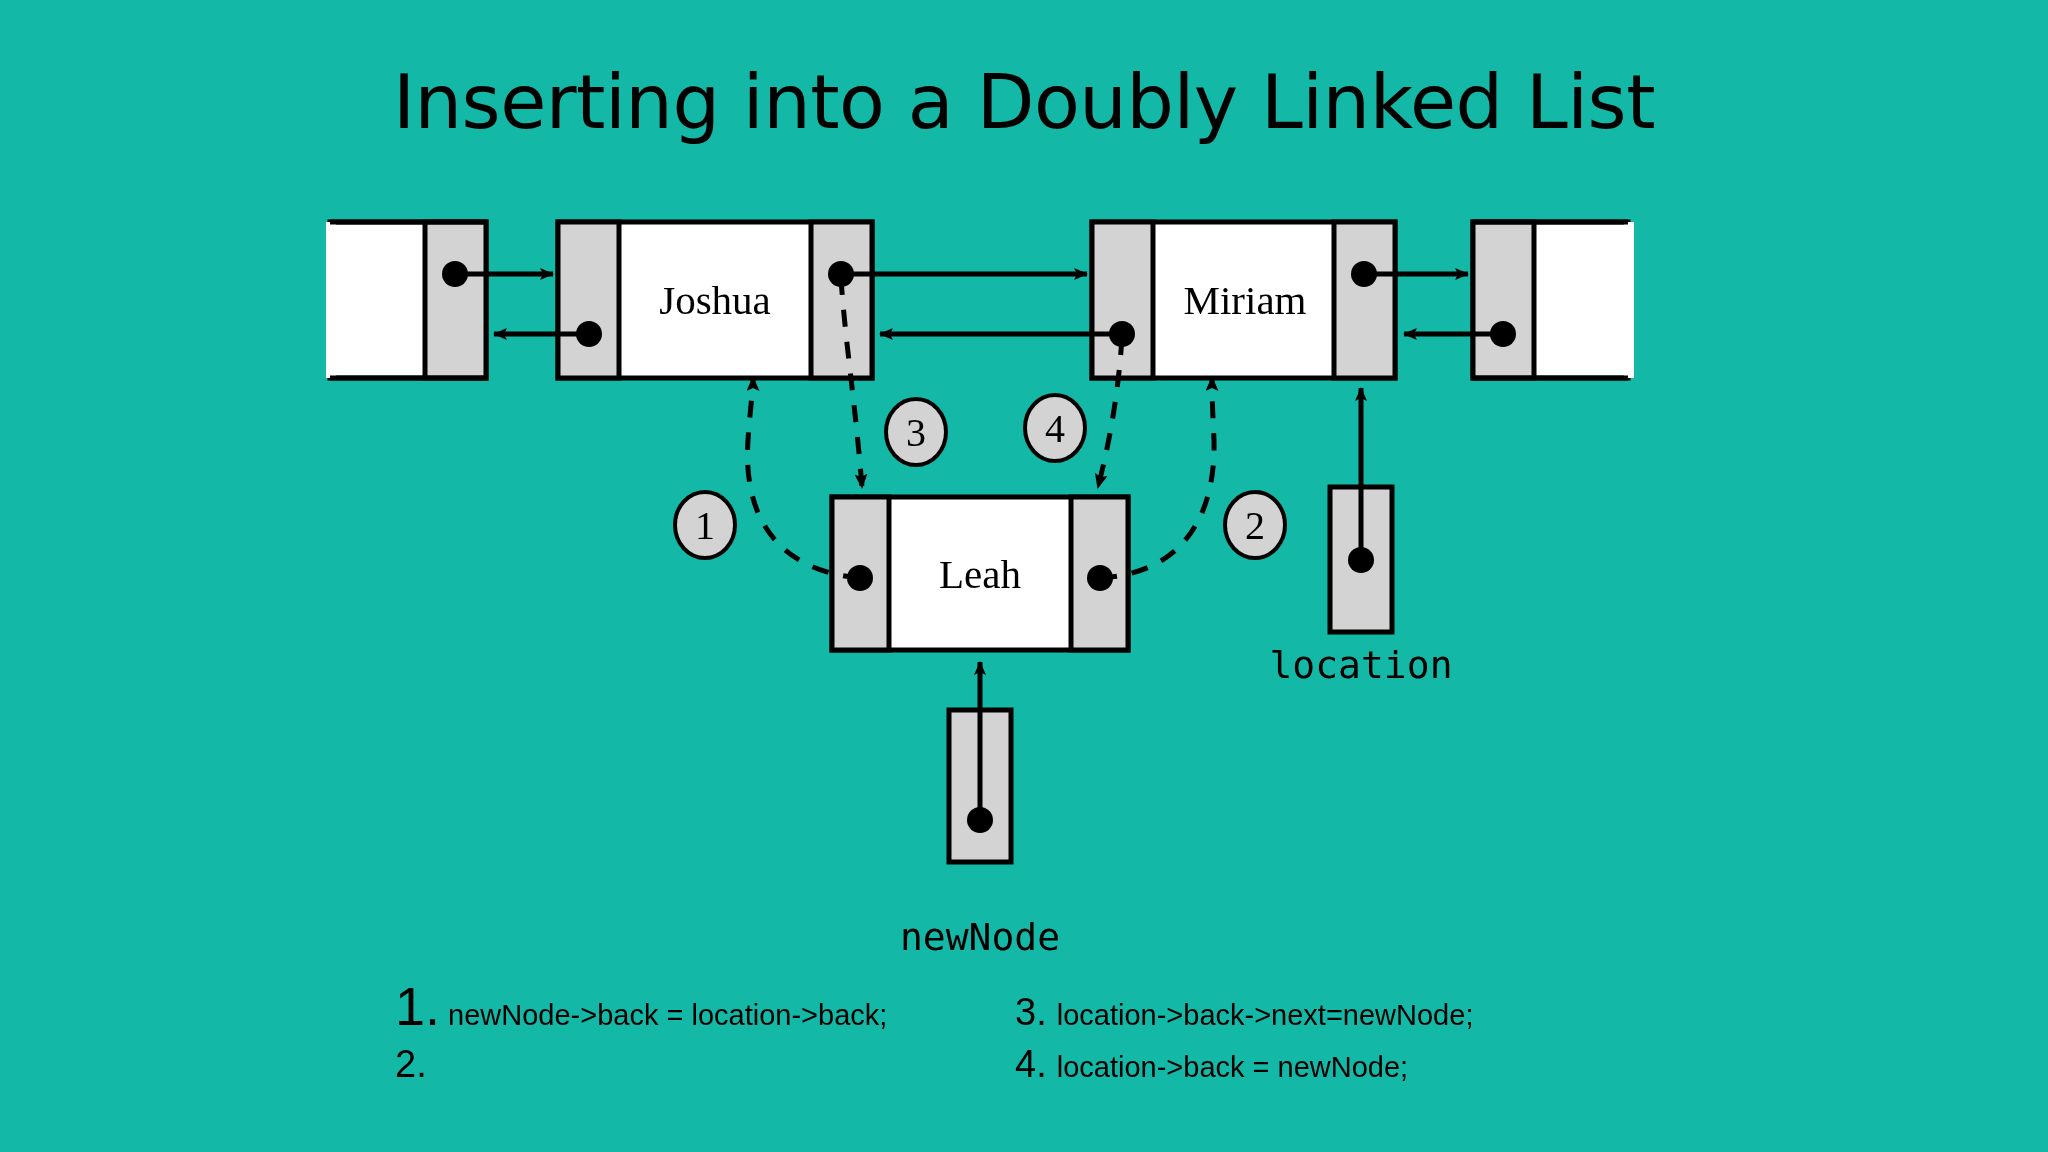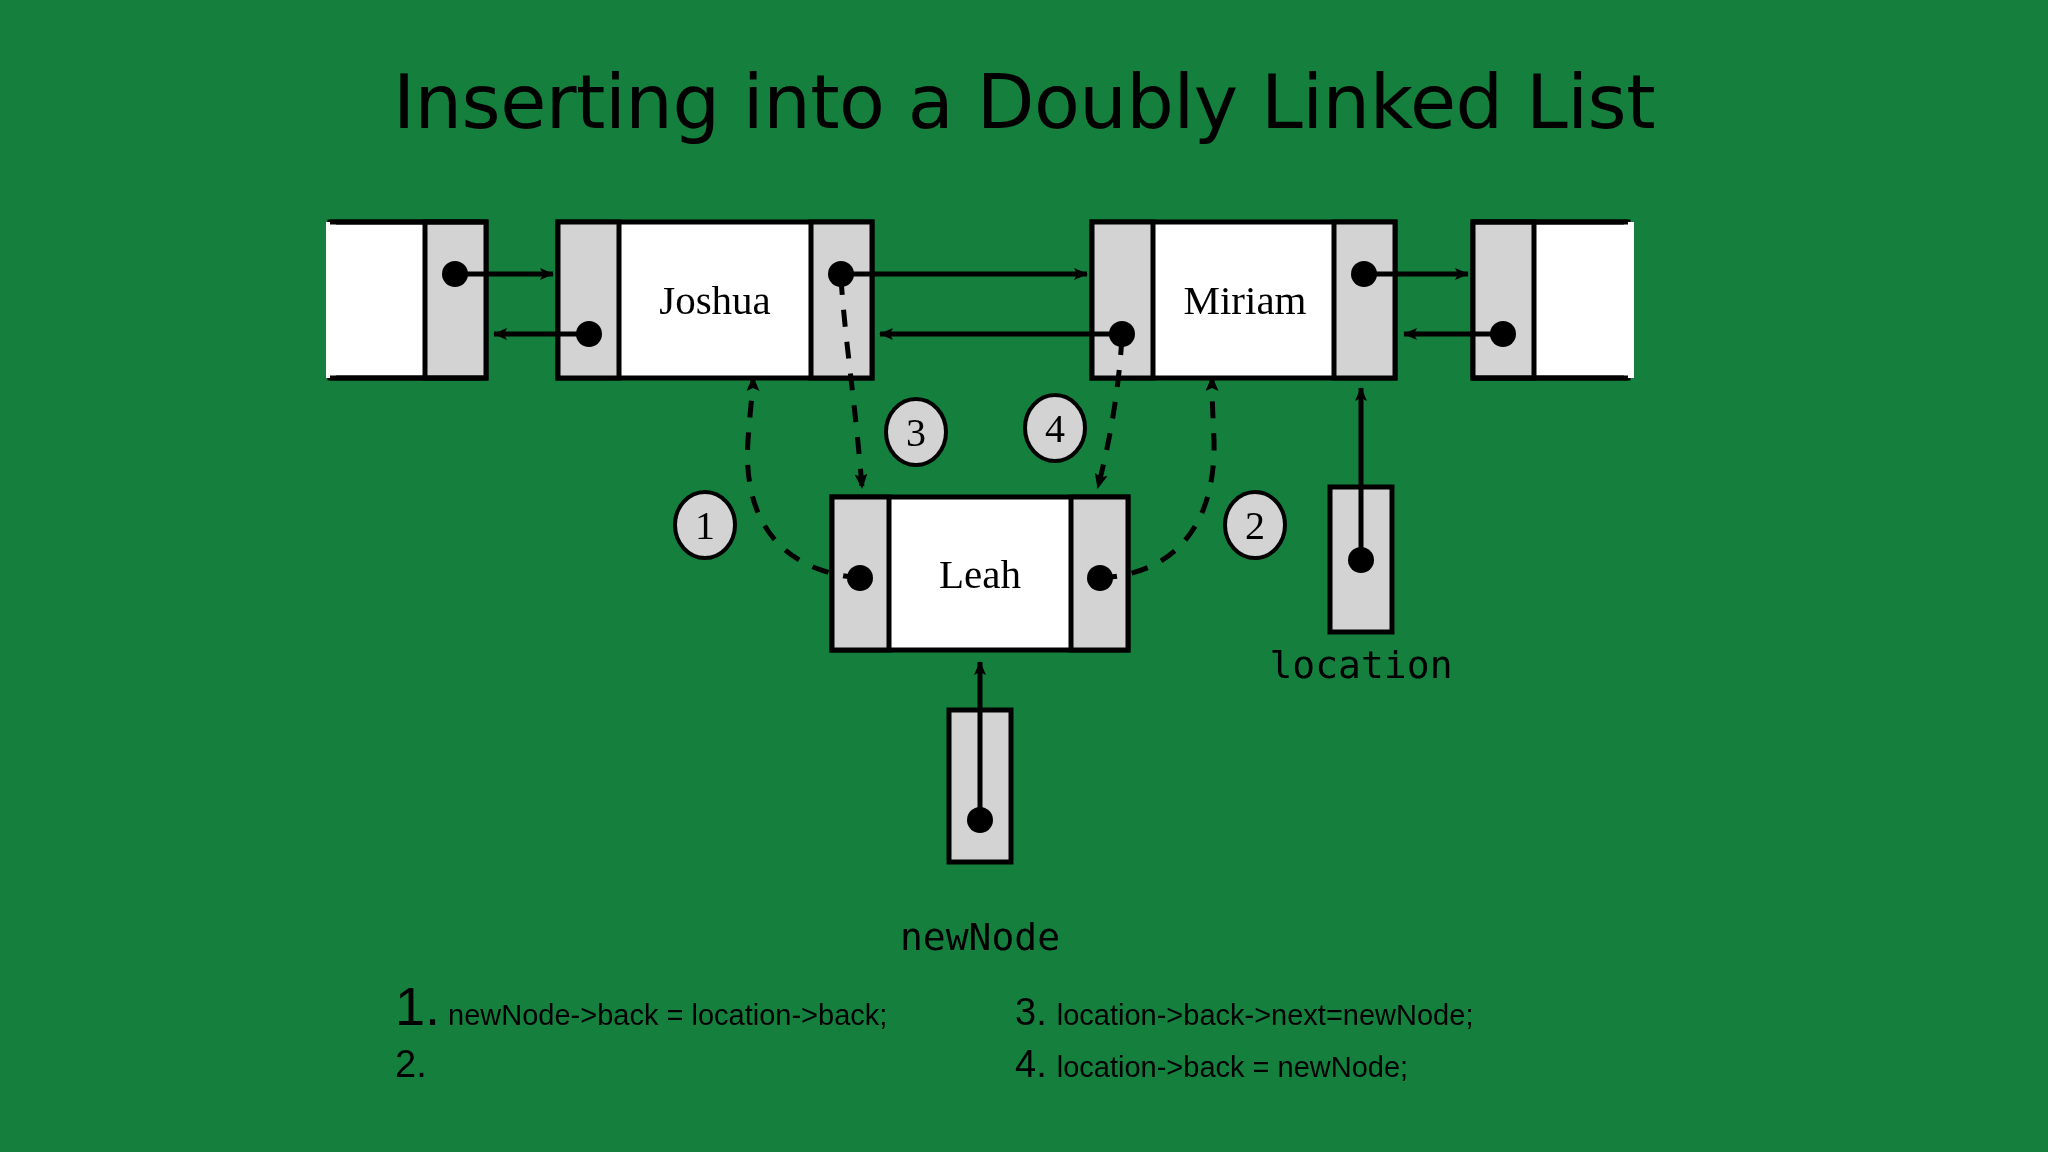--- a/index.html
+++ b/index.html
@@ -4,21 +4,21 @@
 <style>
   html, body {
     margin: 0;
     padding: 0;
     background: #ffffff;
   }
   #slide {
     position: relative;
     width: 2048px;
     height: 1152px;
-    background: #15803d;
+    background: #14b8a6;
     overflow: hidden;
     font-family: "Liberation Sans", sans-serif;
   }
   #title {
     position: absolute;
     left: 0;
     top: 58px;
     width: 2048px;
     text-align: center;
     font-family: "DejaVu Sans", sans-serif;

